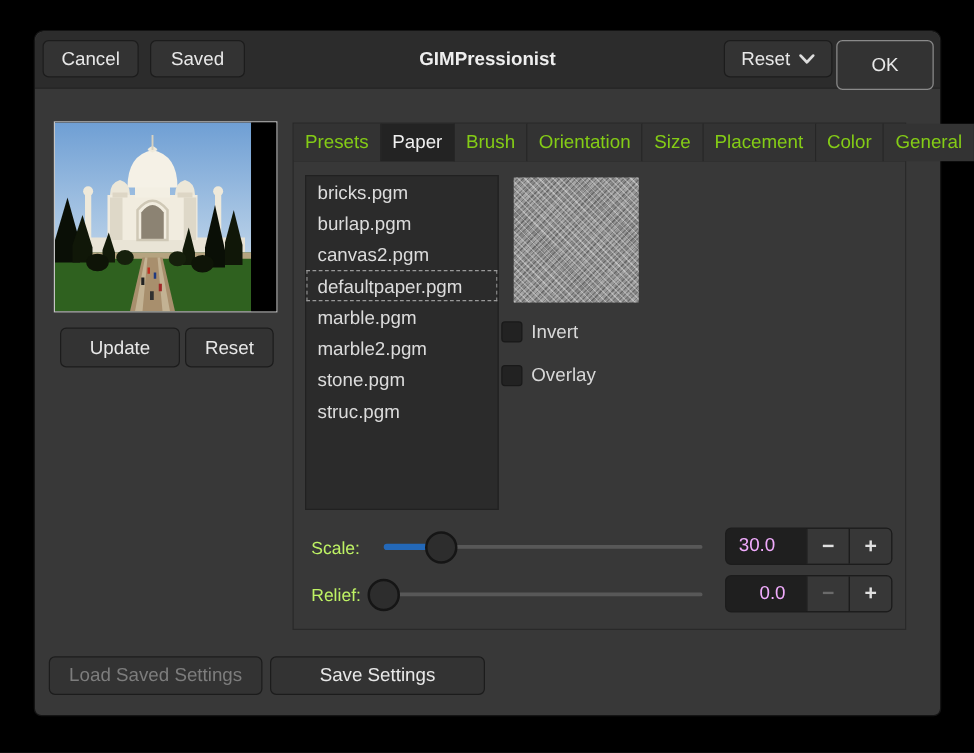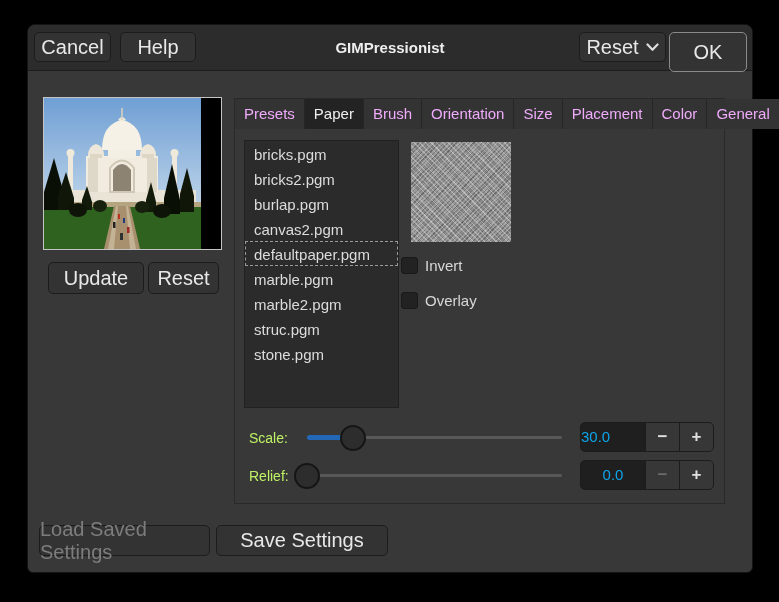--- a/index.html
+++ b/index.html
@@ -5,40 +5,40 @@
   * { margin:0; padding:0; box-sizing:border-box; }
   html,body { width:779px; height:602px; background:#000; overflow:hidden;
               font-family:"Liberation Sans","DejaVu Sans",sans-serif; }
   .window { position:absolute; left:27px; top:24px; width:726px; height:549px;
             background:#383838; border-radius:8px 8px 6px 6px; border:1px solid #141414; }
   
   .headerbar { position:absolute; left:0; top:0; width:100%; height:46px;
                background:#2c2c2c; border-bottom:1px solid #1d1d1d; border-radius:8px 8px 0 0; }
   .btn { position:absolute; display:flex; align-items:center; justify-content:center;
          background:#333333; border:1px solid #1c1c1c; border-radius:5px;
-         color:#e8e8e8; font-size:20px; cursor:default; }
+         color:#e8e8e8; font-size:15px; cursor:default; }
   .btn-cancel { left:6px;  top:7px; width:77px; height:30px; }
   .btn-help   { left:92px; top:7px; width:76px; height:30px; }
   .btn-reset  { left:551px; top:7px; width:87px; height:30px; gap:7px; }
   .btn-ok     { left:641px; top:7px; width:78px; height:40px; border-color:#8a8a8a; }
   .title { position:absolute; left:0; right:0; top:0; height:46px; line-height:46px;
            text-align:center; color:#eeeeee; font-size:15px; font-weight:bold; pointer-events:none; }
   
   .preview-frame { position:absolute; left:15px; top:72px; width:179px; height:153px;
                    border:1px solid #c4c4c4; background:#000; display:flex; }
   .preview-frame svg { display:block; }
   .preview-black { flex:1; background:#000; }
   .btn-update { left:20px;  top:237px; width:96px; height:32px; }
   .btn-reset2 { left:120px; top:237px; width:71px; height:32px; }
   
   .notebook { position:absolute; left:206px; top:73px; width:491px; height:406px;
               border:1px solid #292929; }
   .tabstrip { position:absolute; left:0; top:0; right:0; height:30px; background:#2f2f2f;
               border-bottom:1px solid #242424; display:flex; }
-  .tab { height:30px; line-height:29px; padding:0 9px; font-size:15px; color:#f0abfc;
+  .tab { height:30px; line-height:29px; padding:0 9px; font-size:15px; color:#84cc16;
          background:#333333; border-right:1px solid #262626; }
   .tab.active { background:#232323; color:#f0f0f0; }
   
   .filelist { position:absolute; left:9px; top:41px; width:155px; height:268px;
               background:#2b2b2b; border:1px solid #212121; overflow:hidden; }
   .filerow { height:25px; line-height:25px; padding-left:8px; font-size:15px; color:#dcdcdc;
              border:1px dashed transparent; }
   .filerow.selected { border:1px dashed #9a9a9a; }
   
   .texture { position:absolute; left:176px; top:43px; width:100px; height:100px;
@@ -67,39 +67,39 @@
   .slider .fill  { position:absolute; left:0; top:12px; height:5px;
                    background:#2368b8; border-radius:3px; }
   .slider .handle { position:absolute; top:2px; width:26px; height:26px; border-radius:50%;
                     background:#2d2d2d; border:2px solid #151515; }
   .slider.p18 .fill { width:18%; } .slider.p18 .handle { left:calc(18% - 13px); }
   .slider.p0  .fill { width:0; }   .slider.p0  .handle { left:-13px; }
   
   .spin { position:absolute; left:345px; top:-1px; width:134px; height:30px;
           border:1px solid #1c1c1c; border-radius:5px; display:flex; overflow:hidden;
           background:#1f1f1f; }
-  .spin-entry { flex:1; color:#0ea5e9; font-size:15px; line-height:28px; 
+  .spin-entry { flex:1; color:#f0abfc; font-size:15px; line-height:28px; padding-left:10px;
                 background:#1f1f1f; }
   .spin-btn { width:34px; display:flex; align-items:center; justify-content:center;
               background:#373737; border-left:1px solid #1c1c1c; color:#e0e0e0;
               font-size:17px; font-weight:bold; }
   .spin-btn.disabled { color:#6a6a6a; }
   
   .btn-load { left:11px;  top:500px; width:171px; height:31px; color:#7d7d7d; }
   .btn-save { left:188px; top:500px; width:172px; height:31px; }
 </style>
 </head>
 <body>
 
 <div class="window">
 
   <div class="headerbar">
     <div class="title">GIMPressionist</div>
     <div class="btn btn-cancel">Cancel</div>
-    <div class="btn btn-help">Help</div>
+    <div class="btn btn-help">Saved</div>
     <div class="btn btn-reset">
       <span>Reset</span>
       <svg width="13" height="9" viewBox="0 0 13 9">
         <path d="M1.5 1.5 L6.5 6.8 L11.5 1.5" stroke="#dddddd" stroke-width="2.2" fill="none" stroke-linecap="round" stroke-linejoin="round"></path>
       </svg>
     </div>
     <div class="btn btn-ok">OK</div>
   </div>
 
   <div class="preview-frame">
@@ -171,28 +171,27 @@
       <div class="tab">Brush</div>
       <div class="tab">Orientation</div>
       <div class="tab">Size</div>
       <div class="tab">Placement</div>
       <div class="tab">Color</div>
       <div class="tab">General</div>
     </div>
 
     <div class="filelist">
       <div class="filerow">bricks.pgm</div>
-      <div class="filerow">bricks2.pgm</div>
       <div class="filerow">burlap.pgm</div>
       <div class="filerow">canvas2.pgm</div>
       <div class="filerow selected">defaultpaper.pgm</div>
       <div class="filerow">marble.pgm</div>
       <div class="filerow">marble2.pgm</div>
+      <div class="filerow">stone.pgm</div>
       <div class="filerow">struc.pgm</div>
-      <div class="filerow">stone.pgm</div>
     </div>
 
     <div class="texture"></div>
 
     <div class="check-row invert">
       <span class="checkbox"></span>
       <span class="cb-label">Invert</span>
     </div>
     <div class="check-row overlay">
       <span class="checkbox"></span>

